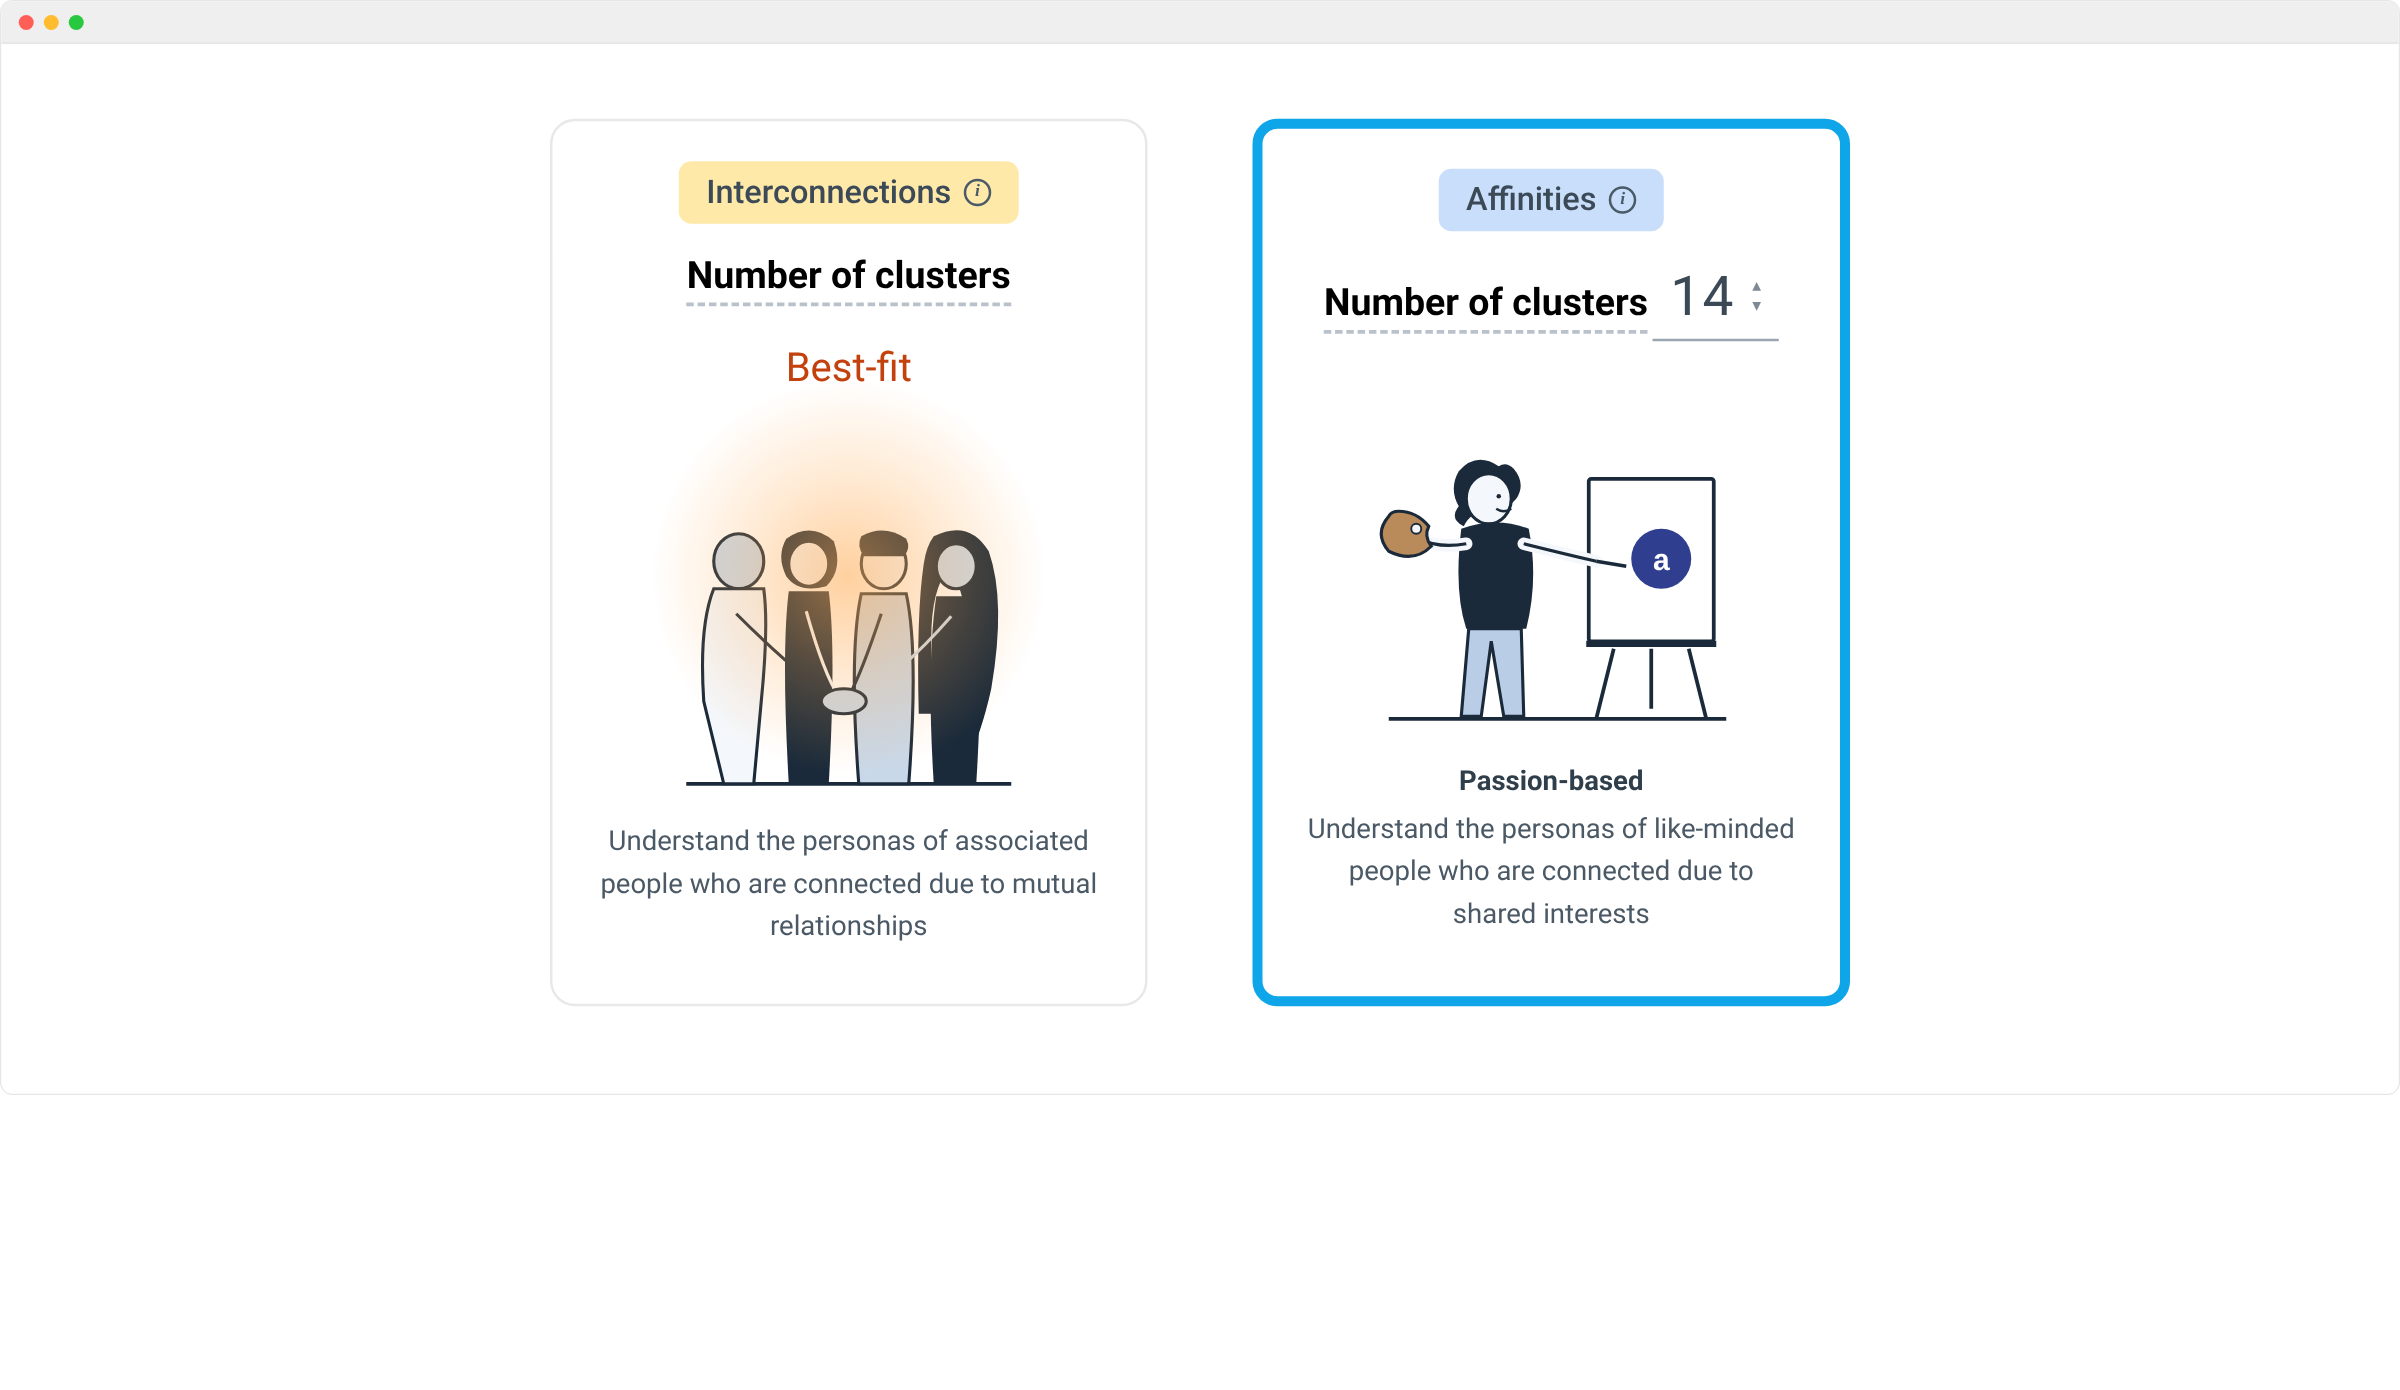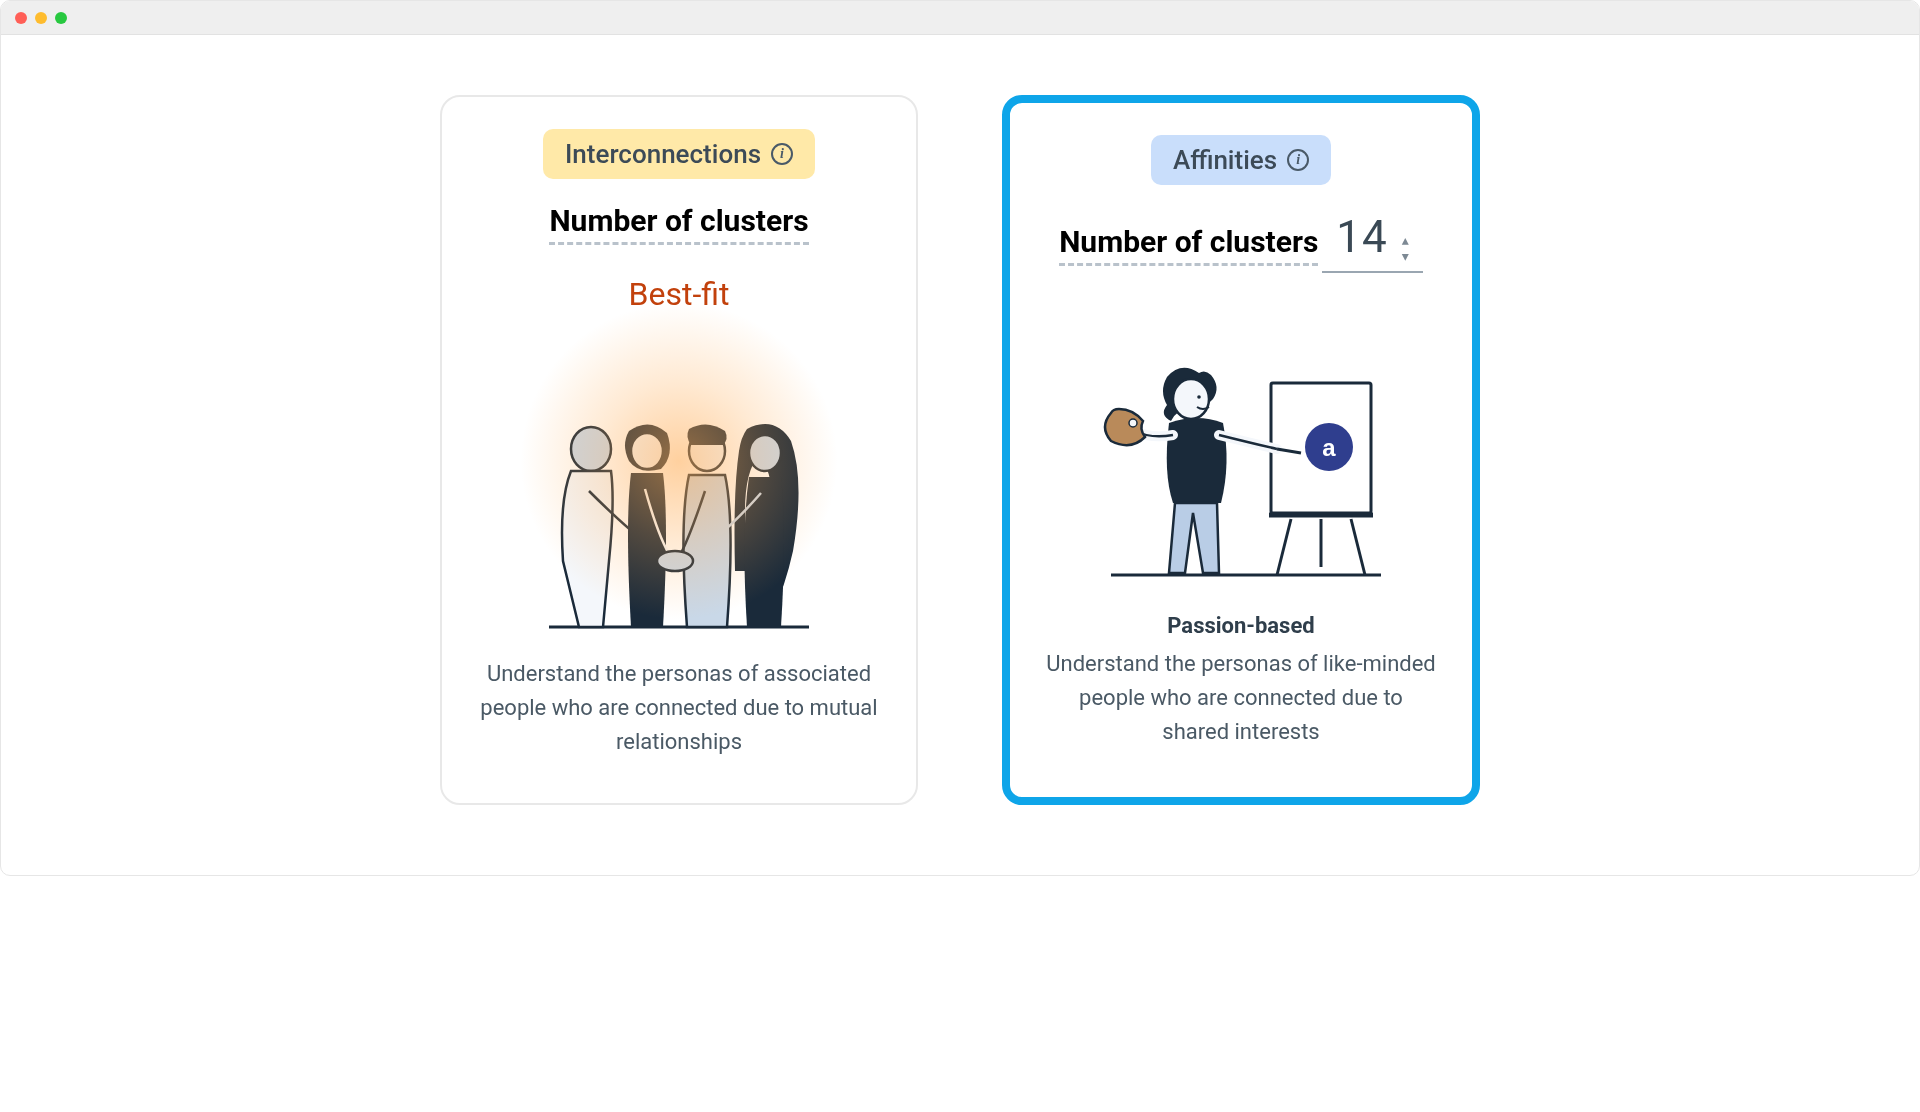--- a/index.html
+++ b/index.html
@@ -92,21 +92,21 @@
 
   .bestfit {
     margin-top: 30px;
     font-size: 32px;
     color: #c2410c;
   }
 
   .stepper {
     margin-top: 22px;
     display: inline-flex;
-    align-items: flex-end;
+    align-items: center;
     gap: 14px;
     padding: 4px 14px 8px;
     border-bottom: 2px solid #9aa6b1;
   }
   .stepper .val {
     font-size: 44px;
     color: #3a4955;
     letter-spacing: 1px;
   }
   .stepper .arrows {

